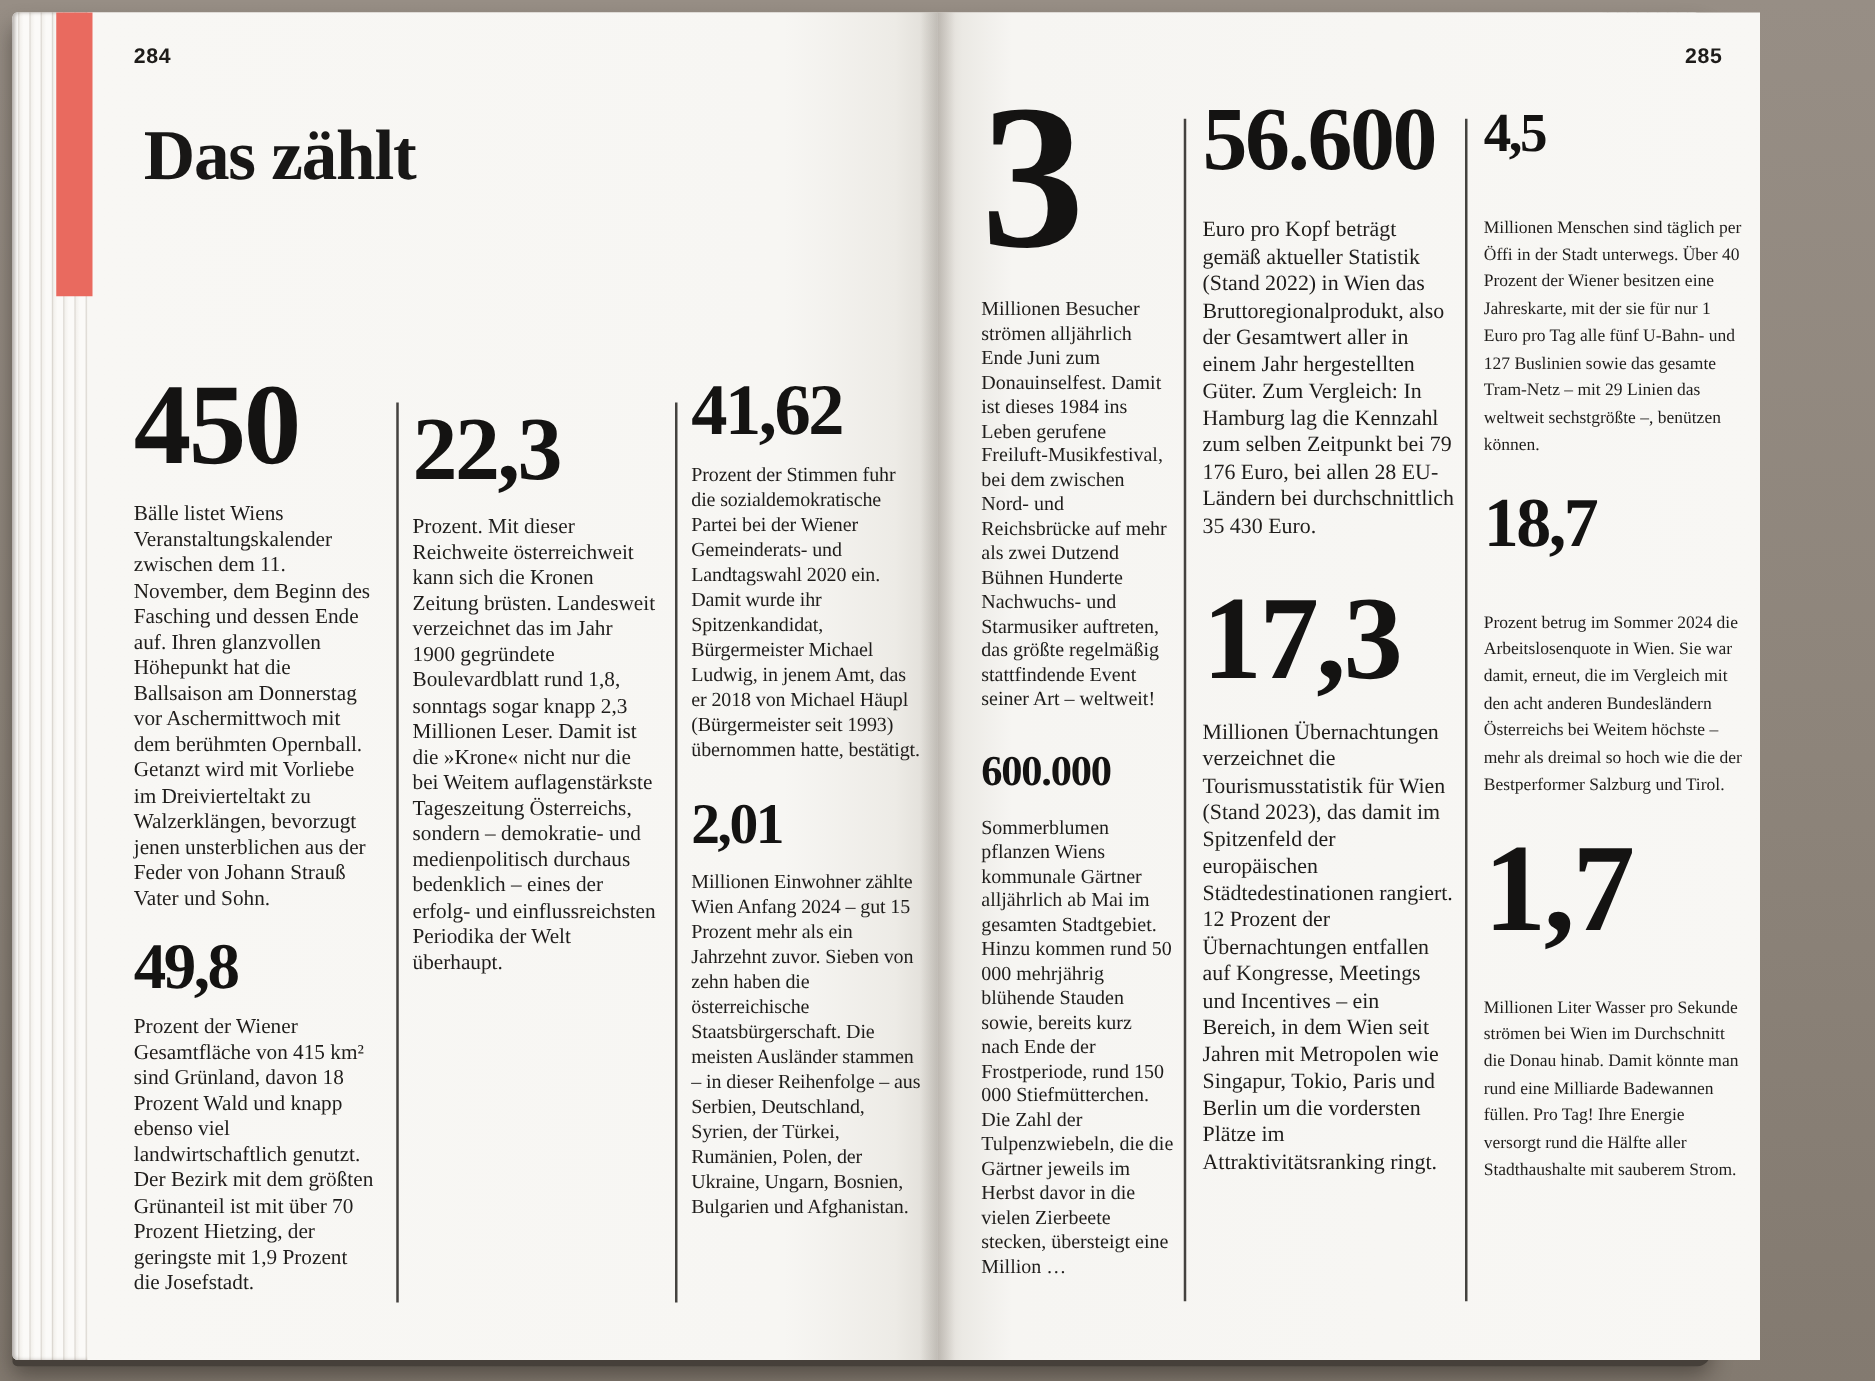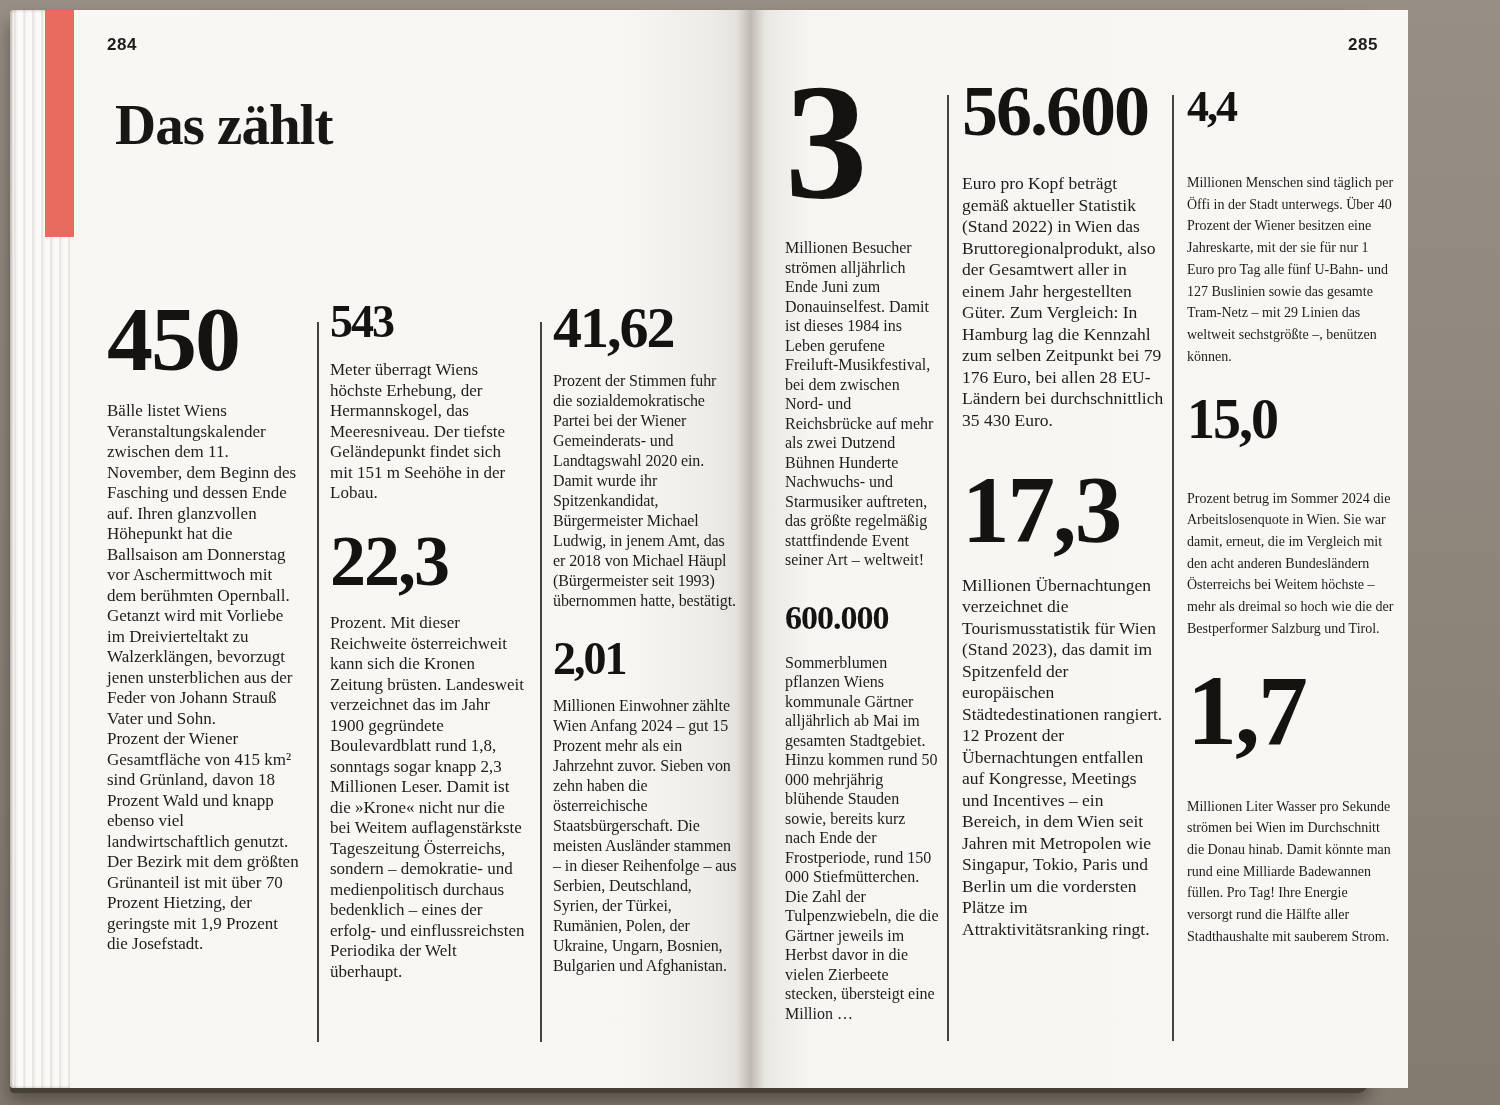--- a/index.html
+++ b/index.html
@@ -128,29 +128,26 @@
   <div class="vrule vrule-l2"></div>
   <div class="vrule vrule-r1"></div>
   <div class="vrule vrule-r2"></div>
 
   <div class="col col-l1">
     <article class="stat">
       <div class="num n-450">450</div>
       <p class="body">Bälle listet Wiens Veranstaltungskalender zwischen dem 11. November, dem Beginn des Fasching und dessen Ende auf. Ihren glanzvollen Höhepunkt hat die Ballsaison am Donnerstag vor Aschermittwoch mit dem berühmten Opernball. Getanzt wird mit Vorliebe im Dreivierteltakt zu Walzerklängen, bevorzugt jenen unsterblichen aus der Feder von Johann Strauß Vater und Sohn.</p>
     </article>
     <article class="stat">
+      <div class="num n-49-8">49,8</div>
       <p class="body">Prozent der Wiener Gesamtfläche von 415 km² sind Grünland, davon 18 Prozent Wald und knapp ebenso viel landwirtschaftlich genutzt. Der Bezirk mit dem größten Grünanteil ist mit über 70 Prozent Hietzing, der geringste mit 1,9 Prozent die Josefstadt.</p>
     </article>
   </div>
 
   <div class="col col-l2">
-    <article class="stat">
-      <div class="num n-543">543</div>
-      <p class="body">Meter überragt Wiens höchste Erhebung, der Hermannskogel, das Meeresniveau. Der tiefste Geländepunkt findet sich mit 151 m Seehöhe in der Lobau.</p>
-    </article>
     <article class="stat">
       <div class="num n-22-3">22,3</div>
       <p class="body">Prozent. Mit dieser Reichweite österreichweit kann sich die Kronen Zeitung brüsten. Landesweit verzeichnet das im Jahr 1900 gegründete Boulevardblatt rund 1,8, sonntags sogar knapp 2,3 Millionen Leser. Damit ist die »Krone« nicht nur die bei Weitem auflagenstärkste Tageszeitung Österreichs, sondern – demokratie- und medienpolitisch durchaus bedenklich – eines der erfolg- und einflussreichsten Periodika der Welt überhaupt.</p>
     </article>
   </div>
 
   <div class="col col-l3">
     <article class="stat">
       <div class="num n-41-62">41,62</div>
       <p class="body">Prozent der Stimmen fuhr die sozialdemokratische Partei bei der Wiener Gemeinderats- und Landtagswahl 2020 ein. Damit wurde ihr Spitzenkandidat, Bürgermeister Michael Ludwig, in jenem Amt, das er 2018 von Michael Häupl (Bürgermeister seit 1993) übernommen hatte, bestätigt.</p>
@@ -178,25 +175,25 @@
       <p class="body">Euro pro Kopf beträgt gemäß aktueller Statistik (Stand 2022) in Wien das Bruttoregionalprodukt, also der Gesamtwert aller in einem Jahr hergestellten Güter. Zum Vergleich: In Hamburg lag die Kennzahl zum selben Zeitpunkt bei 79 176 Euro, bei allen 28 EU-Ländern bei durchschnittlich 35 430 Euro.</p>
     </article>
     <article class="stat">
       <div class="num n-17-3">17,3</div>
       <p class="body">Millionen Übernachtungen verzeichnet die Tourismusstatistik für Wien (Stand 2023), das damit im Spitzenfeld der europäischen Städtedestinationen rangiert. 12 Prozent der Übernachtungen entfallen auf Kongresse, Meetings und Incentives – ein Bereich, in dem Wien seit Jahren mit Metropolen wie Singapur, Tokio, Paris und Berlin um die vordersten Plätze im Attraktivitätsranking ringt.</p>
     </article>
   </div>
 
   <div class="col col-r3">
     <article class="stat">
-      <div class="num n-2-6">4,4</div>
+      <div class="num n-2-6">4,5</div>
       <p class="body">Millionen Menschen sind täglich per Öffi in der Stadt unterwegs. Über 40 Prozent der Wiener besitzen eine Jahreskarte, mit der sie für nur 1 Euro pro Tag alle fünf U-Bahn- und 127 Buslinien sowie das gesamte Tram-Netz – mit 29 Linien das weltweit sechstgrößte –, benützen können.</p>
     </article>
     <article class="stat">
-      <div class="num n-10-8">15,0</div>
+      <div class="num n-10-8">18,7</div>
       <p class="body">Prozent betrug im Sommer 2024 die Arbeitslosenquote in Wien. Sie war damit, erneut, die im Vergleich mit den acht anderen Bundesländern Österreichs bei Weitem höchste – mehr als dreimal so hoch wie die der Bestperformer Salzburg und Tirol.</p>
     </article>
     <article class="stat">
       <div class="num n-1-7">1,7</div>
       <p class="body">Millionen Liter Wasser pro Sekunde strömen bei Wien im Durchschnitt die Donau hinab. Damit könnte man rund eine Milliarde Badewannen füllen. Pro Tag! Ihre Energie versorgt rund die Hälfte aller Stadthaushalte mit sauberem Strom.</p>
     </article>
   </div>
 
 </div>
 

